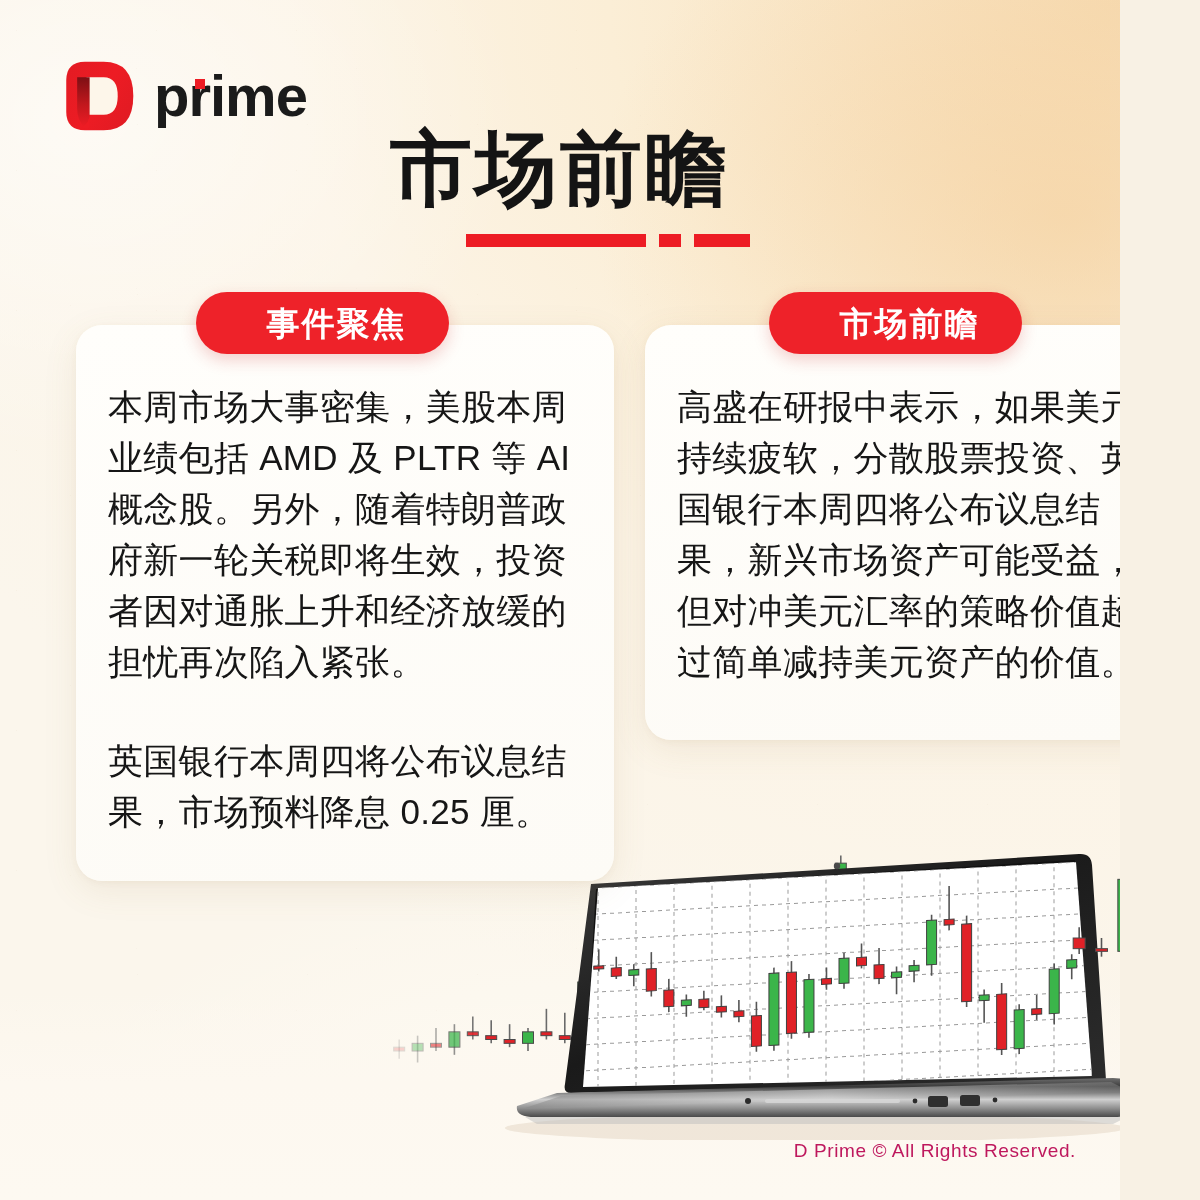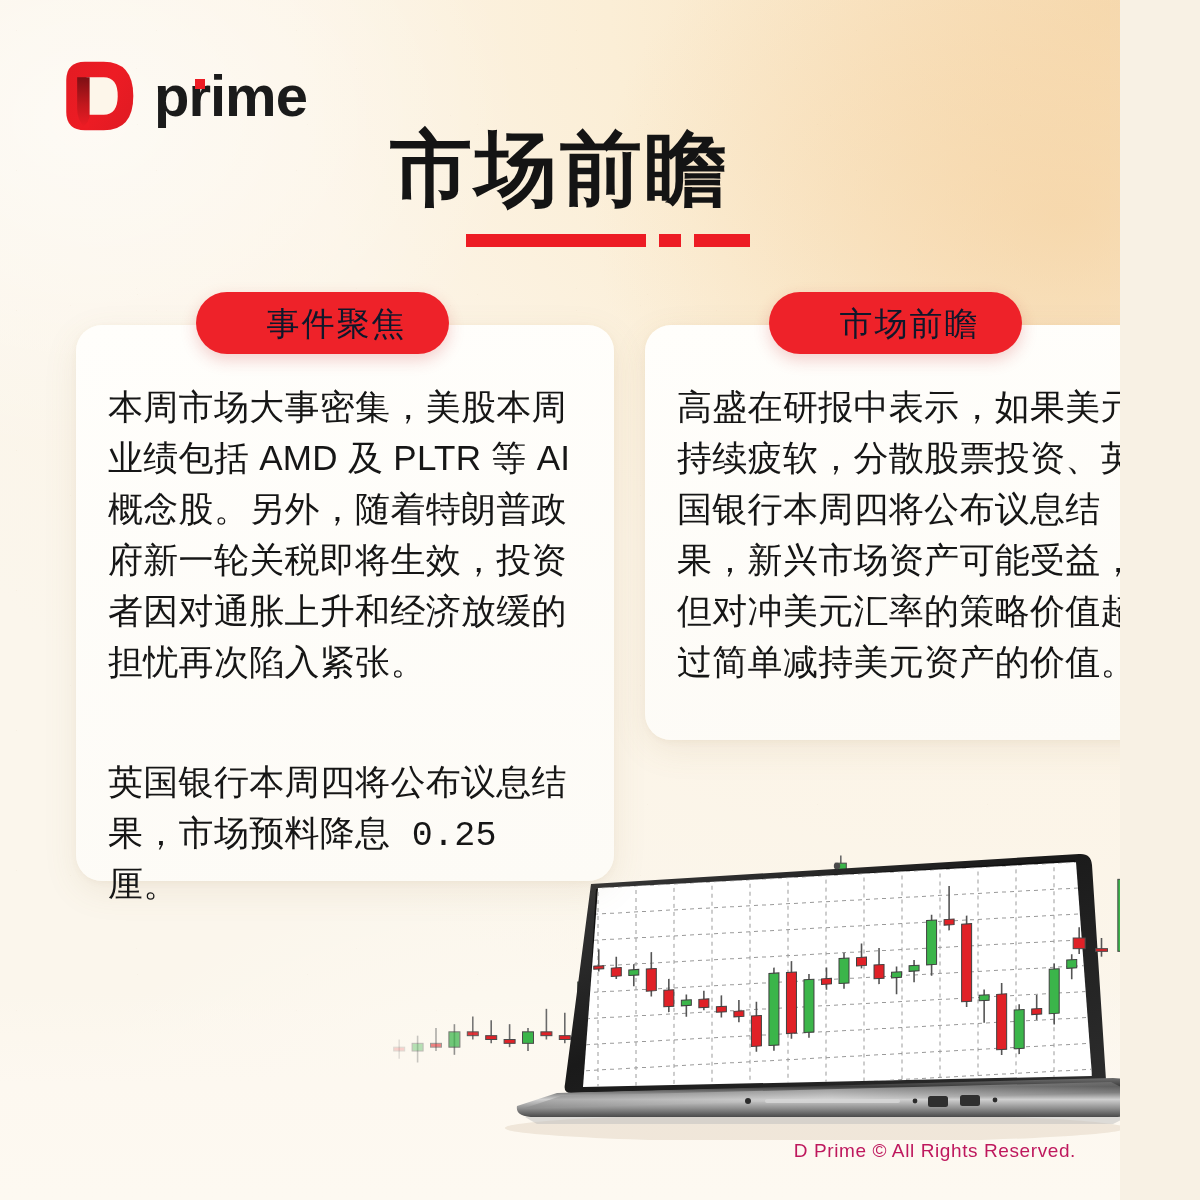--- a/index.html
+++ b/index.html
@@ -64,33 +64,33 @@
   }
   #card-left{left:76px;top:325px;width:509px;height:556px;}
   #card-right{left:645px;top:325px;width:508px;height:415px;}
 
   .pill{
     position:absolute;height:62px;border-radius:34px;background:#ee2229;
     display:flex;align-items:center;justify-content:center;
     box-shadow:0 6px 16px rgba(200,40,40,.22);
   }
   .pill span{
-    color:#0f172a;font-size:33px;font-weight:400;letter-spacing:2px;line-height:1;margin-left:28px;
+    color:#ffffff;font-size:33px;font-weight:700;letter-spacing:2px;line-height:1;margin-left:28px;
   }
   #pill-left{left:196px;top:292px;width:253px;}
   #pill-right{left:769px;top:292px;width:253px;}
 
   .card-body{
     position:absolute;left:0;right:0;top:56px;
     padding:0 30px 0 32px;
     font-size:35px;line-height:51px;color:#161616;font-weight:500;
     letter-spacing:.3px;
   }
   .card-body p{margin:0;}
-  .card-body p + p{margin-top:73px;font-family:Liberation Mono, monospace;}
+  .card-body p + p{margin-top:48px;}
 
   
   .footer{
     position:absolute;right:44px;bottom:38px;
     font-size:19px;color:#be185d;letter-spacing:.6px;
   }
 
   
   #artwork{position:absolute;left:380px;bottom:60px;width:820px;height:330px;}
   #bgchart{position:absolute;left:0;bottom:16px;width:820px;height:300px;}

